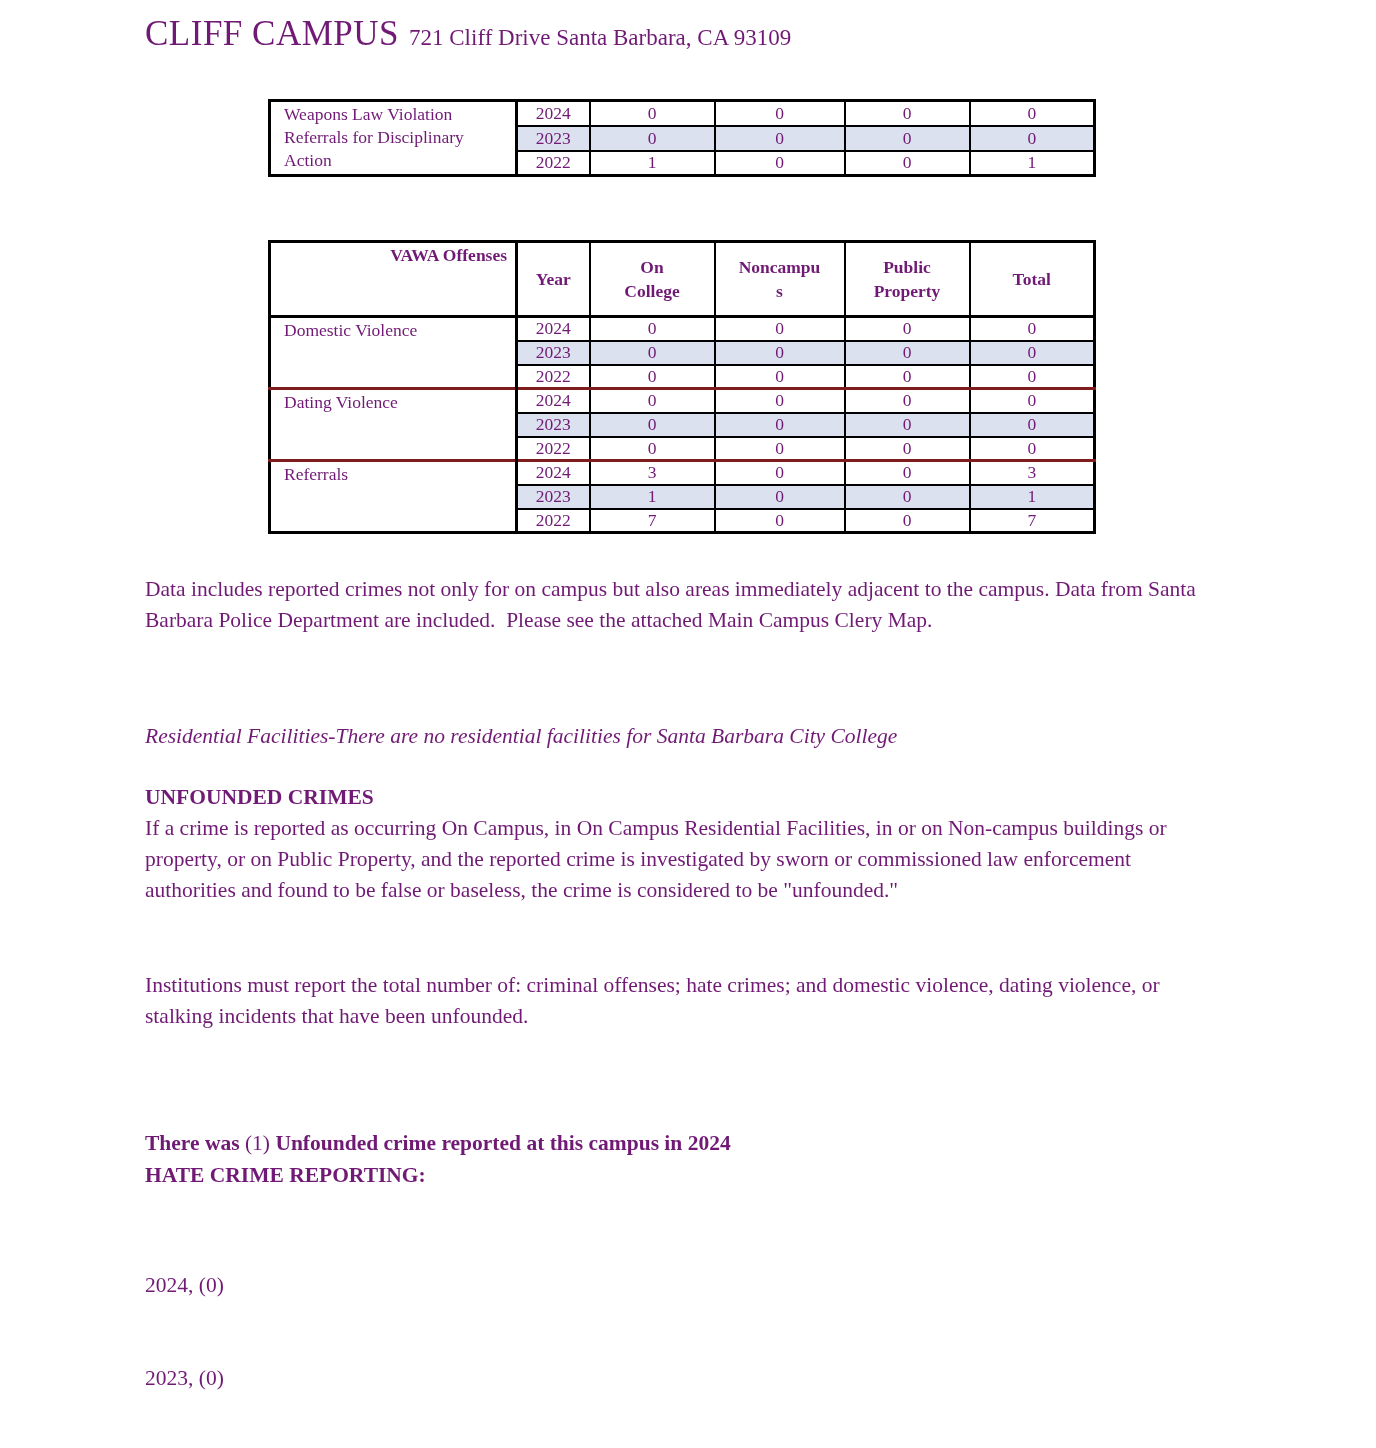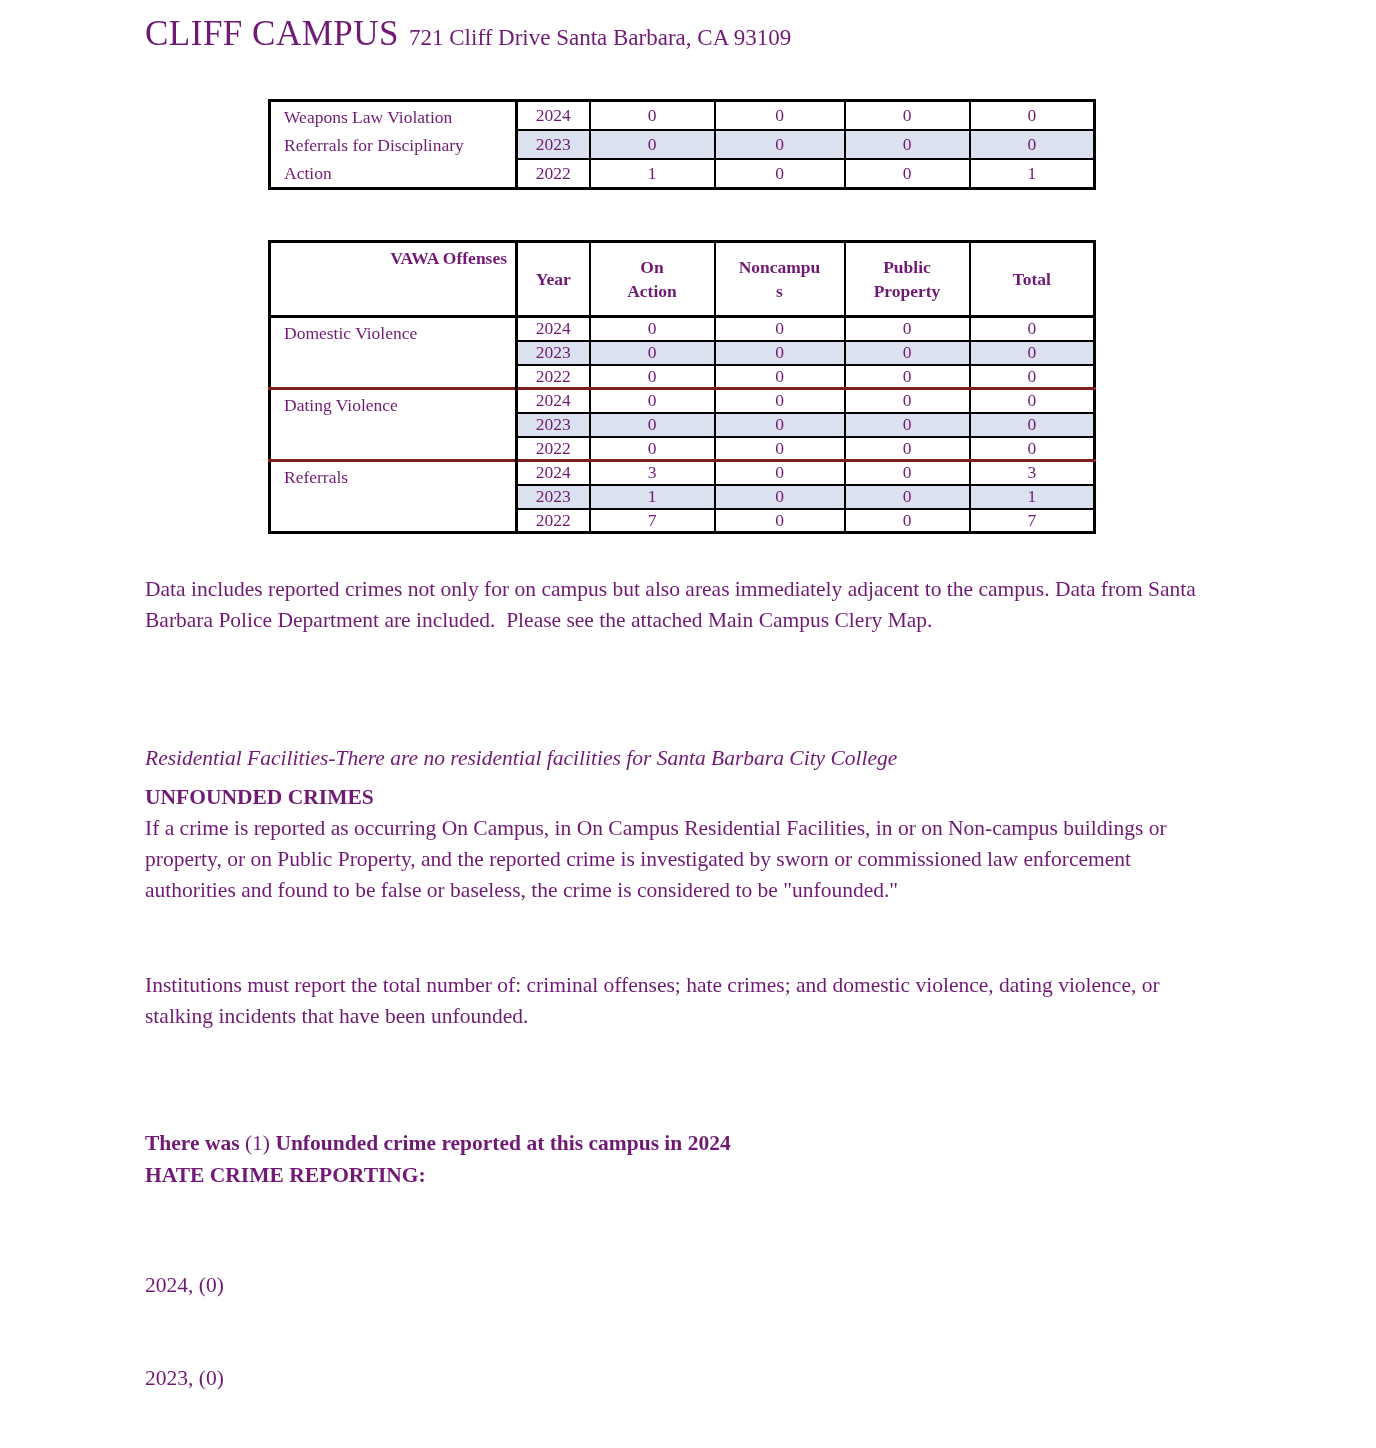--- a/index.html
+++ b/index.html
@@ -26,21 +26,21 @@
   .ctable td, .ctable th { border:2px solid #000; padding:0; overflow:hidden; }
   .ctable col.c-label { width:247px; }
   .ctable col.c-year  { width:73px; }
   .ctable col.c-d1 { width:125px; }
   .ctable col.c-d2 { width:130px; }
   .ctable col.c-d3 { width:125px; }
   .ctable col.c-d4 { width:125px; }
   .ctable .lbl {
     text-align:left; vertical-align:top;
     padding:1px 8px 0 13px;
-    line-height:28px;
+    line-height:23px;
     border-right:3px solid #000;
   }
   .ctable .num, .ctable .yr { text-align:center; vertical-align:middle; }
   .t-weapons tr { height:25px; }
   .t-vawa thead tr { height:75px; }
   .t-vawa tbody tr { height:24px; }
   .t-vawa th {
     font-weight:bold; text-align:center; vertical-align:middle;
     white-space:pre-line; line-height:24px;
     border-bottom:3px solid #000;
@@ -111,21 +111,21 @@
         <col class="c-d1">
         <col class="c-d2">
         <col class="c-d3">
         <col class="c-d4">
       </colgroup>
     <thead>
       <tr>
         <th class="lbl">VAWA Offenses</th>
         <th>Year</th>
         <th>On
-Action</th>
+College</th>
         <th>Noncampu
 s</th>
         <th>Public
 Property</th>
         <th>Total</th>
       </tr>
     </thead>
     <tbody>
 
       <tr class="grp-start">
@@ -194,21 +194,21 @@
         <td class="num">7</td>
         <td class="num">0</td>
         <td class="num">0</td>
         <td class="num">7</td>
       </tr>
     </tbody>
   </table>
 
   <div class="txt" style="top:574px;">Data includes reported crimes not only for on campus but also areas immediately adjacent to the campus. Data from Santa Barbara Police Department are included.  Please see the attached Main Campus Clery Map.</div>
 
-  <div class="txt italic" style="top:743px;">Residential Facilities-There are no residential facilities for Santa Barbara City College</div>
+  <div class="txt italic" style="top:721px;">Residential Facilities-There are no residential facilities for Santa Barbara City College</div>
 
   <div class="txt heading" style="top:782px;">UNFOUNDED CRIMES</div>
 
   <div class="txt" style="top:813px;">If a crime is reported as occurring On Campus, in On Campus Residential Facilities, in or on Non-campus buildings or property, or on Public Property, and the reported crime is investigated by sworn or commissioned law enforcement authorities and found to be false or baseless, the crime is considered to be "unfounded."</div>
 
   <div class="txt" style="top:970px;">Institutions must report the total number of: criminal offenses; hate crimes; and domestic violence, dating violence, or stalking incidents that have been unfounded.</div>
 
   <div class="txt" style="top:1066px;">
     <div class="count-line"><span class="b">There was </span><span>(1)</span><span class="b"> Unfounded crime reported at this campus in 2024</span></div>
   </div>

